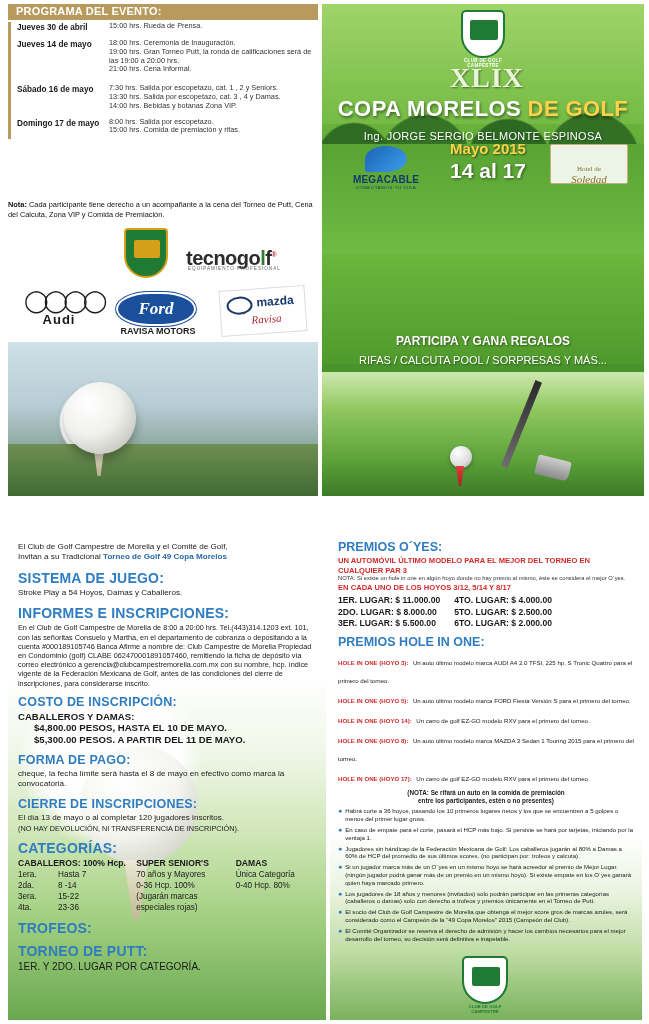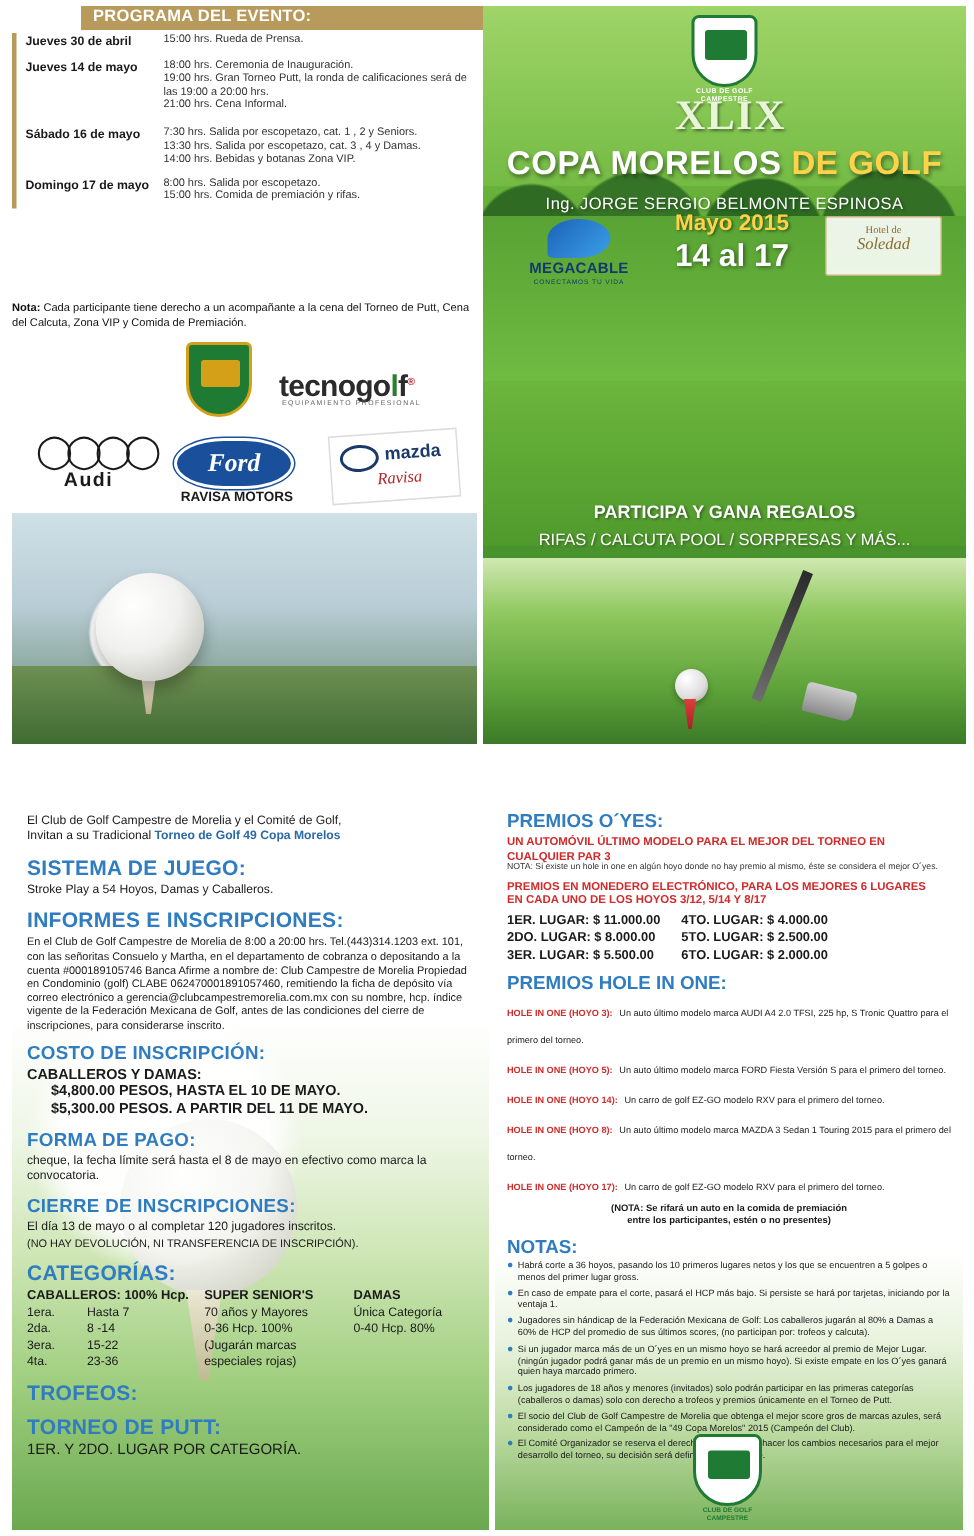--- a/index.html
+++ b/index.html
@@ -17,21 +17,20 @@
     position:absolute; left:0; top:0; width:649px; height:500px;
     background:#ffffff;
   }
   .left-top {
     position:absolute; left:8px; top:4px; width:310px; height:492px;
     background:#ffffff;
   }
   .prog-header {
     position:absolute; left:0; top:0; width:310px; height:16px;
     background:#b79a5c;
-    margin-left:46px;
   }
   .prog-header span {
     position:absolute; left:8px; top:1px;
     font-size:11px; font-weight:bold; color:#ffffff; letter-spacing:.2px;
   }
   .prog-table {
     position:absolute; left:0; top:18px; width:310px;
     border-left:3px solid #b79a5c;
     padding-left:6px;
   }
@@ -211,21 +210,21 @@
   .date-badge .d1 {
     font-size:15px; font-weight:bold; color:#ffd24a; text-shadow:1px 1px 2px rgba(0,0,0,.5);
   }
   .date-badge .d2 {
     font-size:21px; font-weight:bold; color:#ffffff; text-shadow:1px 1px 3px rgba(0,0,0,.5);
     margin-top:2px;
   }
   .hotel {
     position:absolute; left:228px; top:140px; width:78px; height:40px;
     background:rgba(255,255,255,.88); border:1px solid #c8b07a; border-radius:2px;
-    text-align:center; padding-top:4px;
+    text-align:center; padding-top:20px;
   }
   .hotel .h1 { font-family:"Liberation Serif",serif; font-size:7px; color:#8a6d2f; }
   .hotel .h2 { font-family:"Liberation Serif",serif; font-size:11px; color:#8a6d2f; font-style:italic; }
   .poster .tagline1 {
     position:absolute; left:0; top:330px; width:322px; text-align:center;
     font-size:12px; font-weight:bold; color:#ffffff;
     text-shadow:1px 1px 2px rgba(0,0,0,.45);
   }
   .poster .tagline2 {
     position:absolute; left:0; top:350px; width:322px; text-align:center;
@@ -554,21 +553,20 @@
       <div class="trofeo-line">1ER. Y 2DO. LUGAR POR CATEGORÍA.</div>
     </div>
   </div>
 
   <div class="br">
 
     <h3 class="sec2">PREMIOS O´YES:</h3>
     <div class="pr-red">UN AUTOMÓVIL ÚLTIMO MODELO PARA EL MEJOR DEL TORNEO EN CUALQUIER PAR 3</div>
     <div class="pr-note">NOTA: Si existe un hole in one en algún hoyo donde no hay premio al mismo, éste se considera el mejor O´yes.</div>
 
-    <div class="pr-red" style="margin-top:3px;">PREMIOS EN MONEDERO ELECTRÓNICO, PARA LOS MEJORES 6 LUGARES</div>
     <div class="pr-red">EN CADA UNO DE LOS HOYOS 3/12, 5/14 Y 8/17</div>
 
     <div class="prize-grid">
       <div class="pcol">
         <div>1ER.  LUGAR: $ 11.000.00</div>
         <div>2DO. LUGAR: $  8.000.00</div>
         <div>3ER.  LUGAR: $  5.500.00</div>
       </div>
       <div class="pcol">
         <div>4TO. LUGAR: $  4.000.00</div>
@@ -598,21 +596,20 @@
     <div class="hio-item">
       <span class="hio-t">HOLE IN ONE (HOYO 17):</span>
       <span class="hio-d">Un carro de golf EZ-GO modelo RXV para el primero del torneo.</span>
     </div>
 
     <div class="hio-note">
       <div>(NOTA: Se rifará un auto en la comida de premiación</div>
       <div>entre los participantes, estén o no presentes)</div>
     </div>
 
-    <h3 class="sec2 mt">NOTAS:</h3>
     <div class="notas-list">
       <div class="nitem">
           <span class="bullet">●</span>
           <span>Habrá corte a 36 hoyos, pasando los 10 primeros lugares netos y los que se encuentren a 5 golpes o menos del primer lugar gross.</span>
         </div>
       <div class="nitem">
           <span class="bullet">●</span>
           <span>En caso de empate para el corte, pasará el HCP más bajo. Si persiste se hará por tarjetas, iniciando por la ventaja 1.</span>
         </div>
       <div class="nitem">

